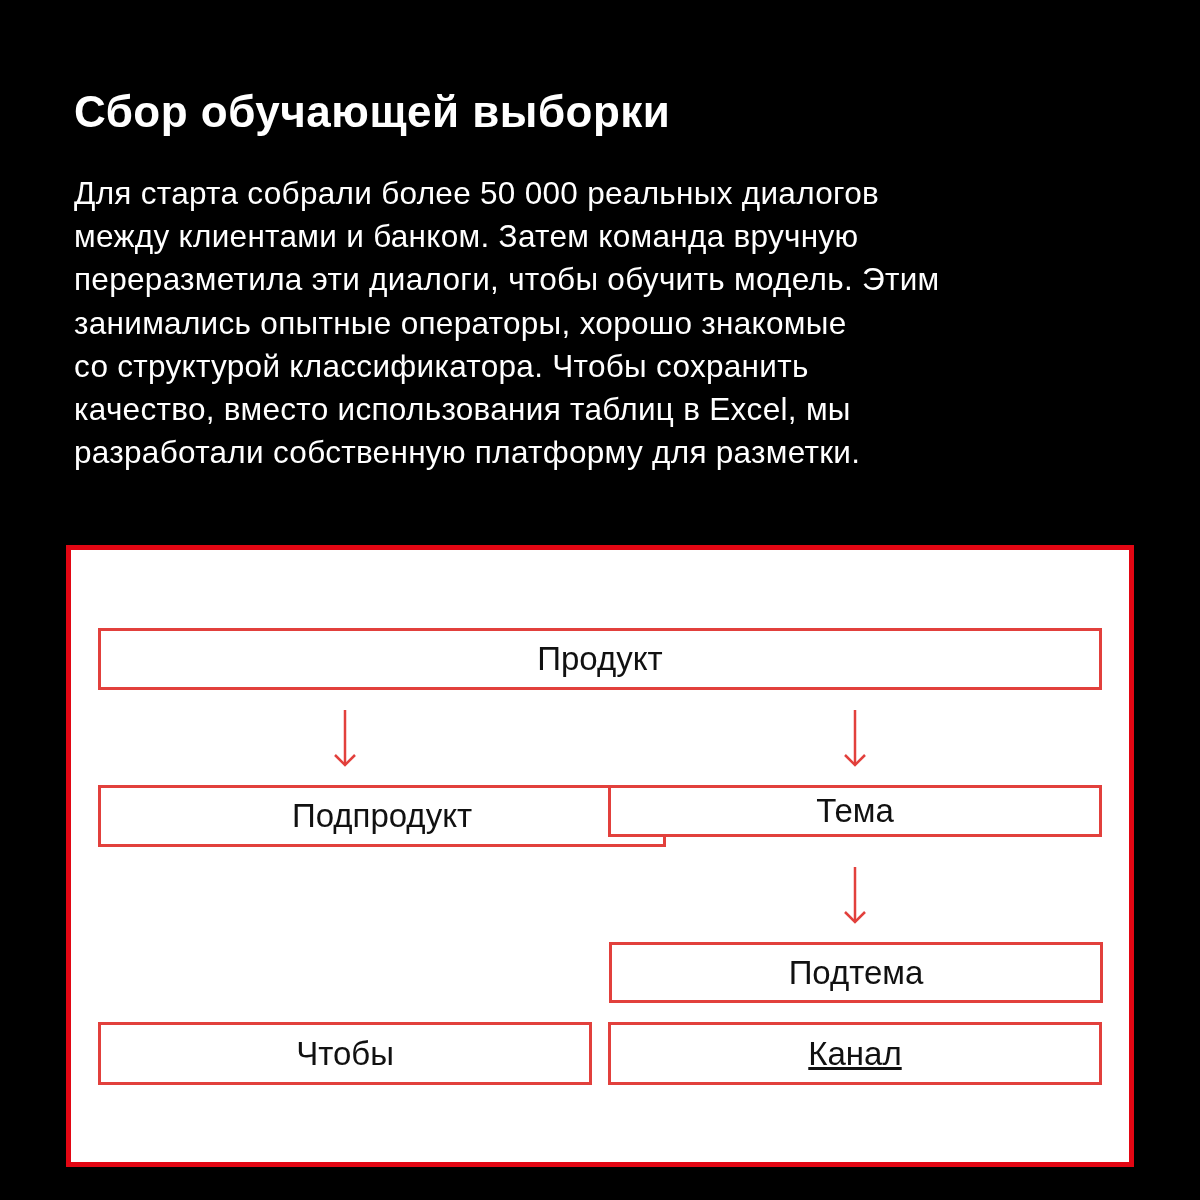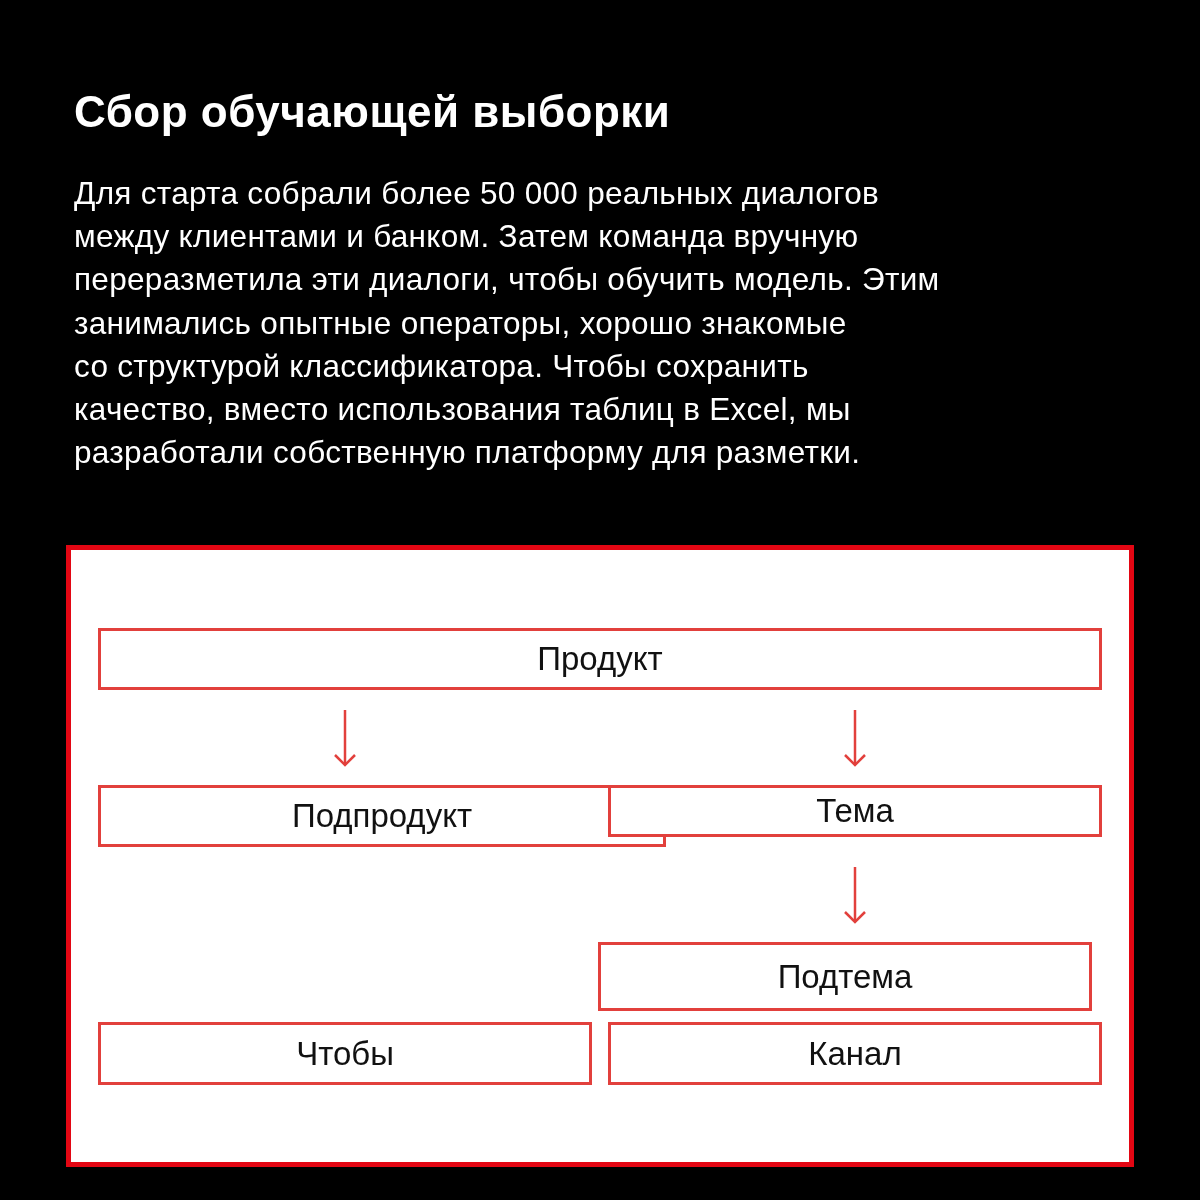--- a/index.html
+++ b/index.html
@@ -51,17 +51,17 @@
   </svg>
 
   <div class="box" style="left:27px; top:235px; width:568px; height:62px;">Подпродукт</div>
   <div class="box" style="left:537px; top:235px; width:494px; height:52px;">Тема</div>
 
   <svg class="arrow" style="left:770px; top:317px; height:58px;" viewBox="0 0 28 58">
     <line x1="14" y1="0" x2="14" y2="55" stroke="#e2403c" stroke-width="2.5"></line>
     <polyline points="4,45 14,55 24,45" fill="none" stroke="#e2403c" stroke-width="2.5"></polyline>
   </svg>
 
-  <div class="box" style="left:527px; top:392px; width:494px; height:69px;">Подтема</div>
+  <div class="box" style="left:538px; top:392px; width:494px; height:61px;">Подтема</div>
 
   <div class="box" style="left:27px; top:472px; width:494px; height:63px;">Чтобы</div>
-  <div class="box" style="left:537px; top:472px; width:494px; height:63px;">Канал</div>
+  <div class="box" style="left:537px; top:472px; width:494px; height:63px;text-decoration:underline;">Канал</div>
 </div>
 
 </body></html>

